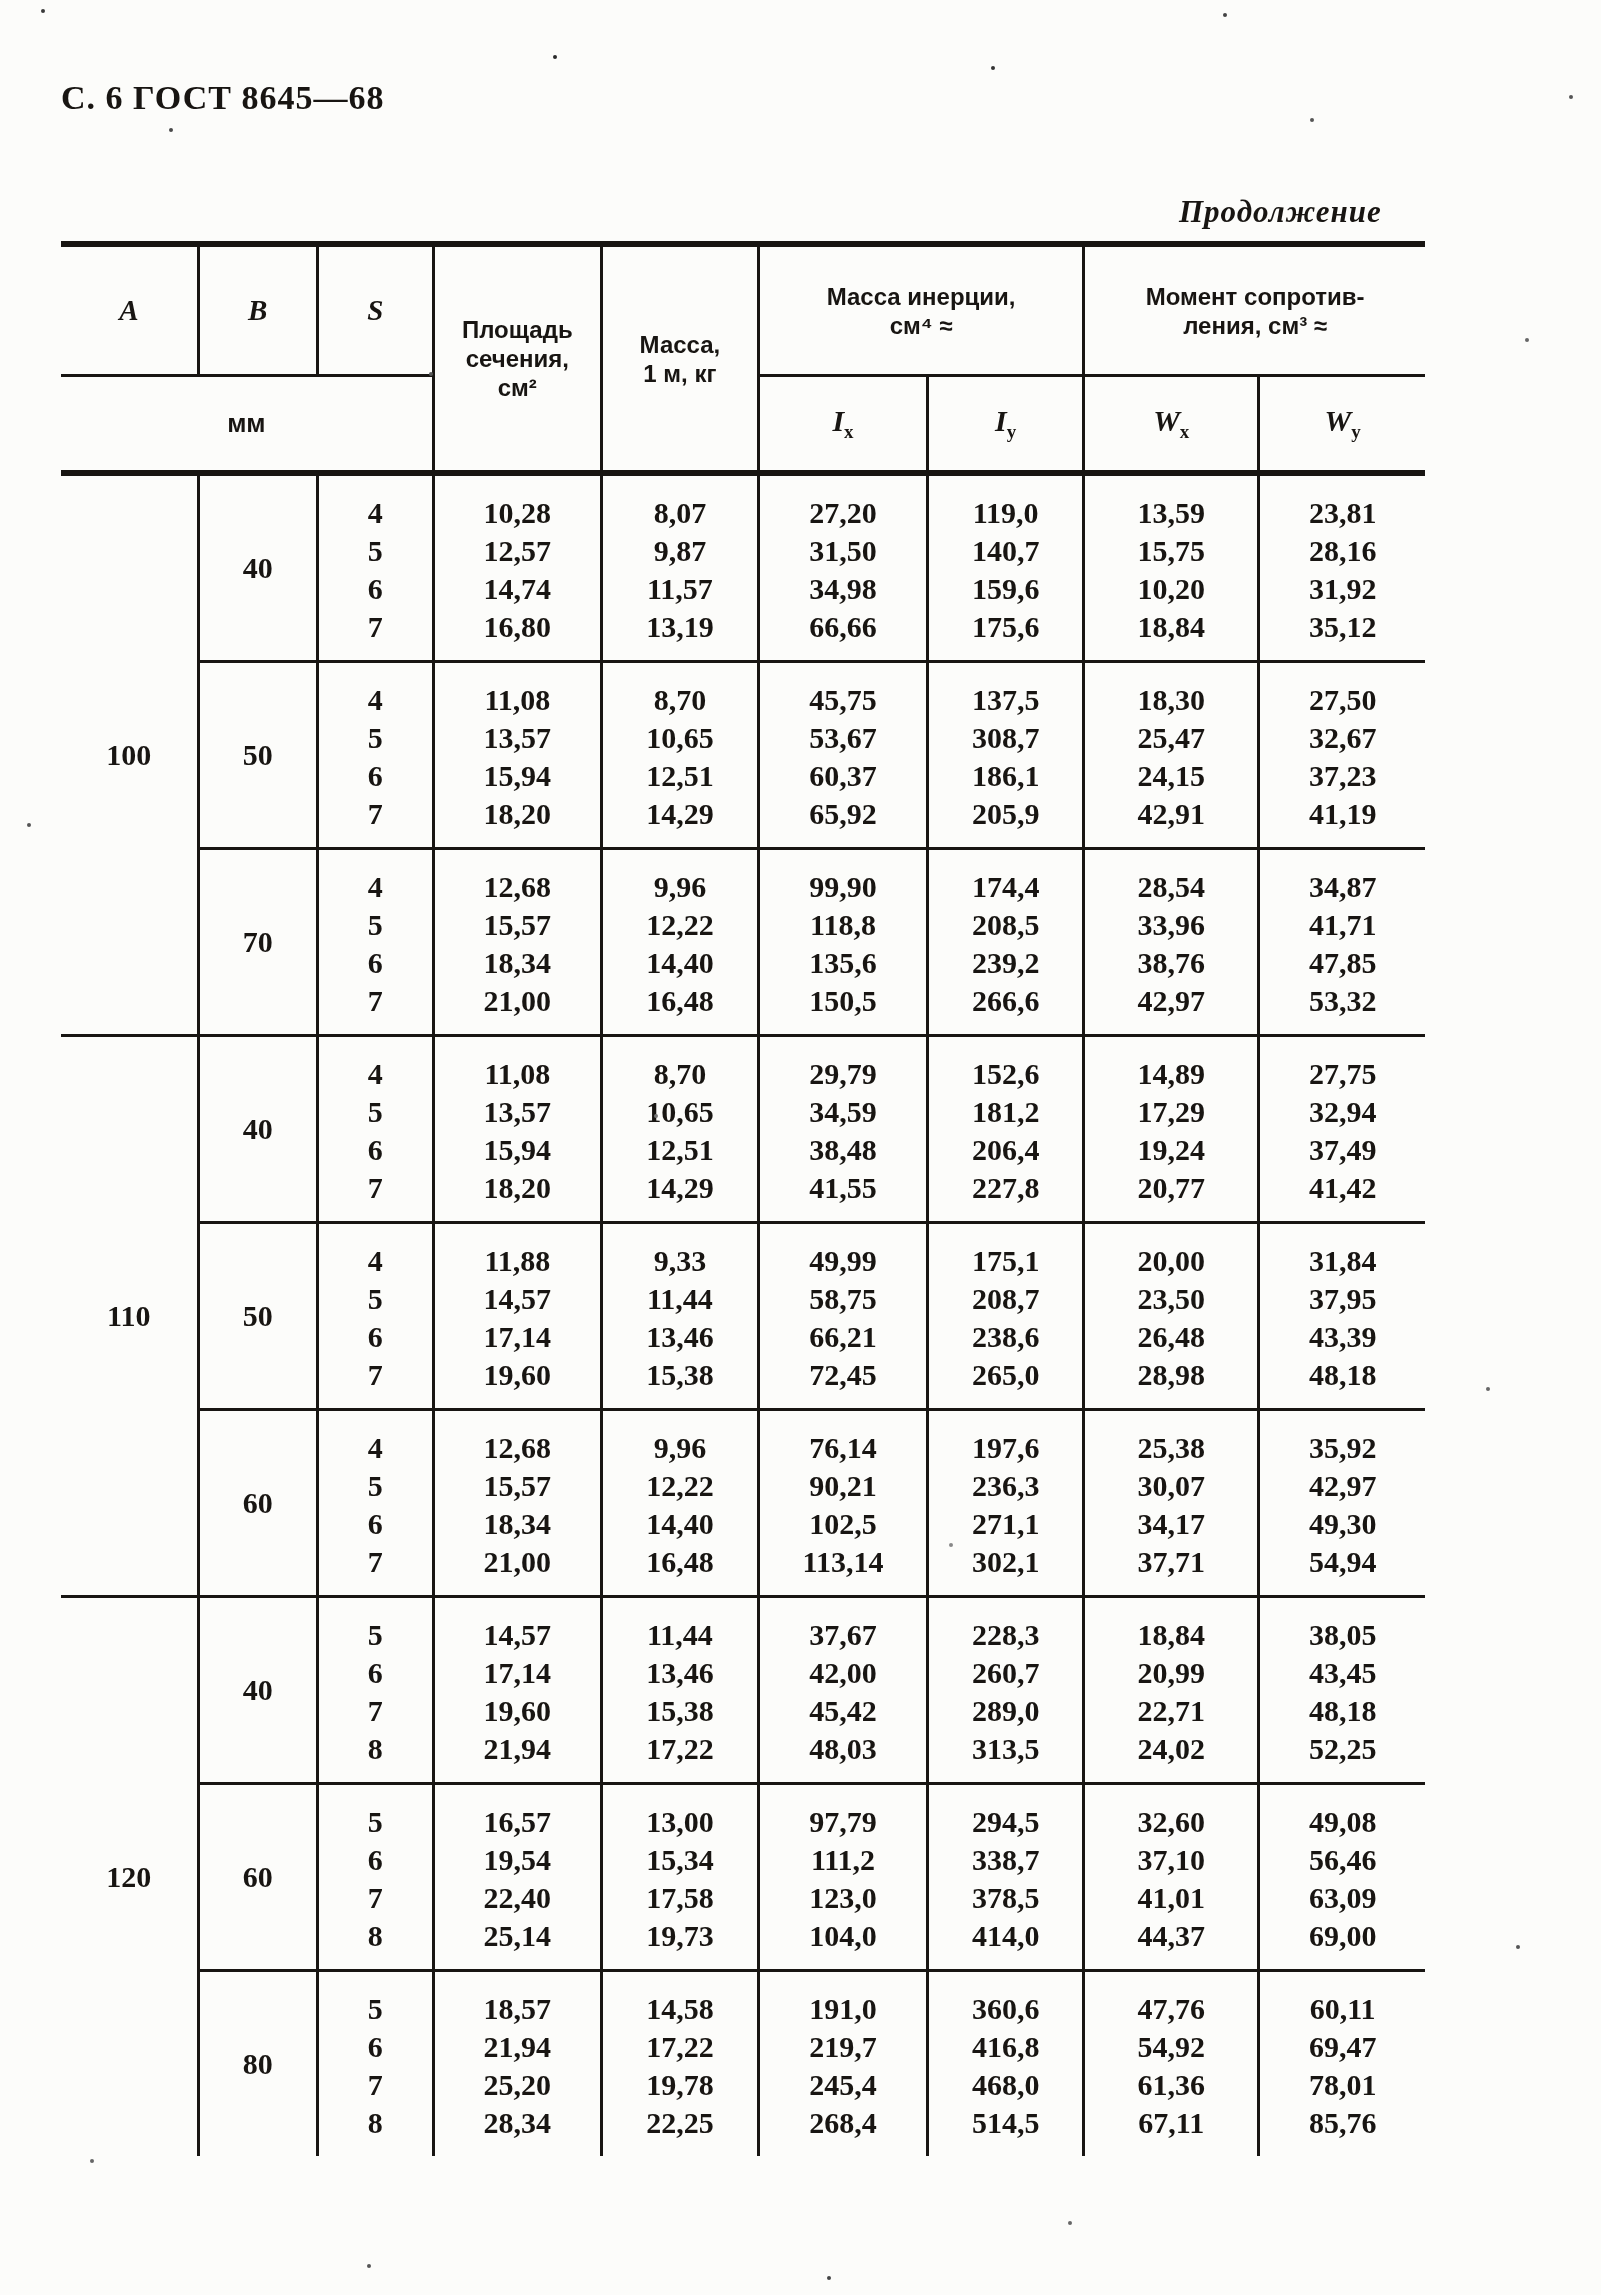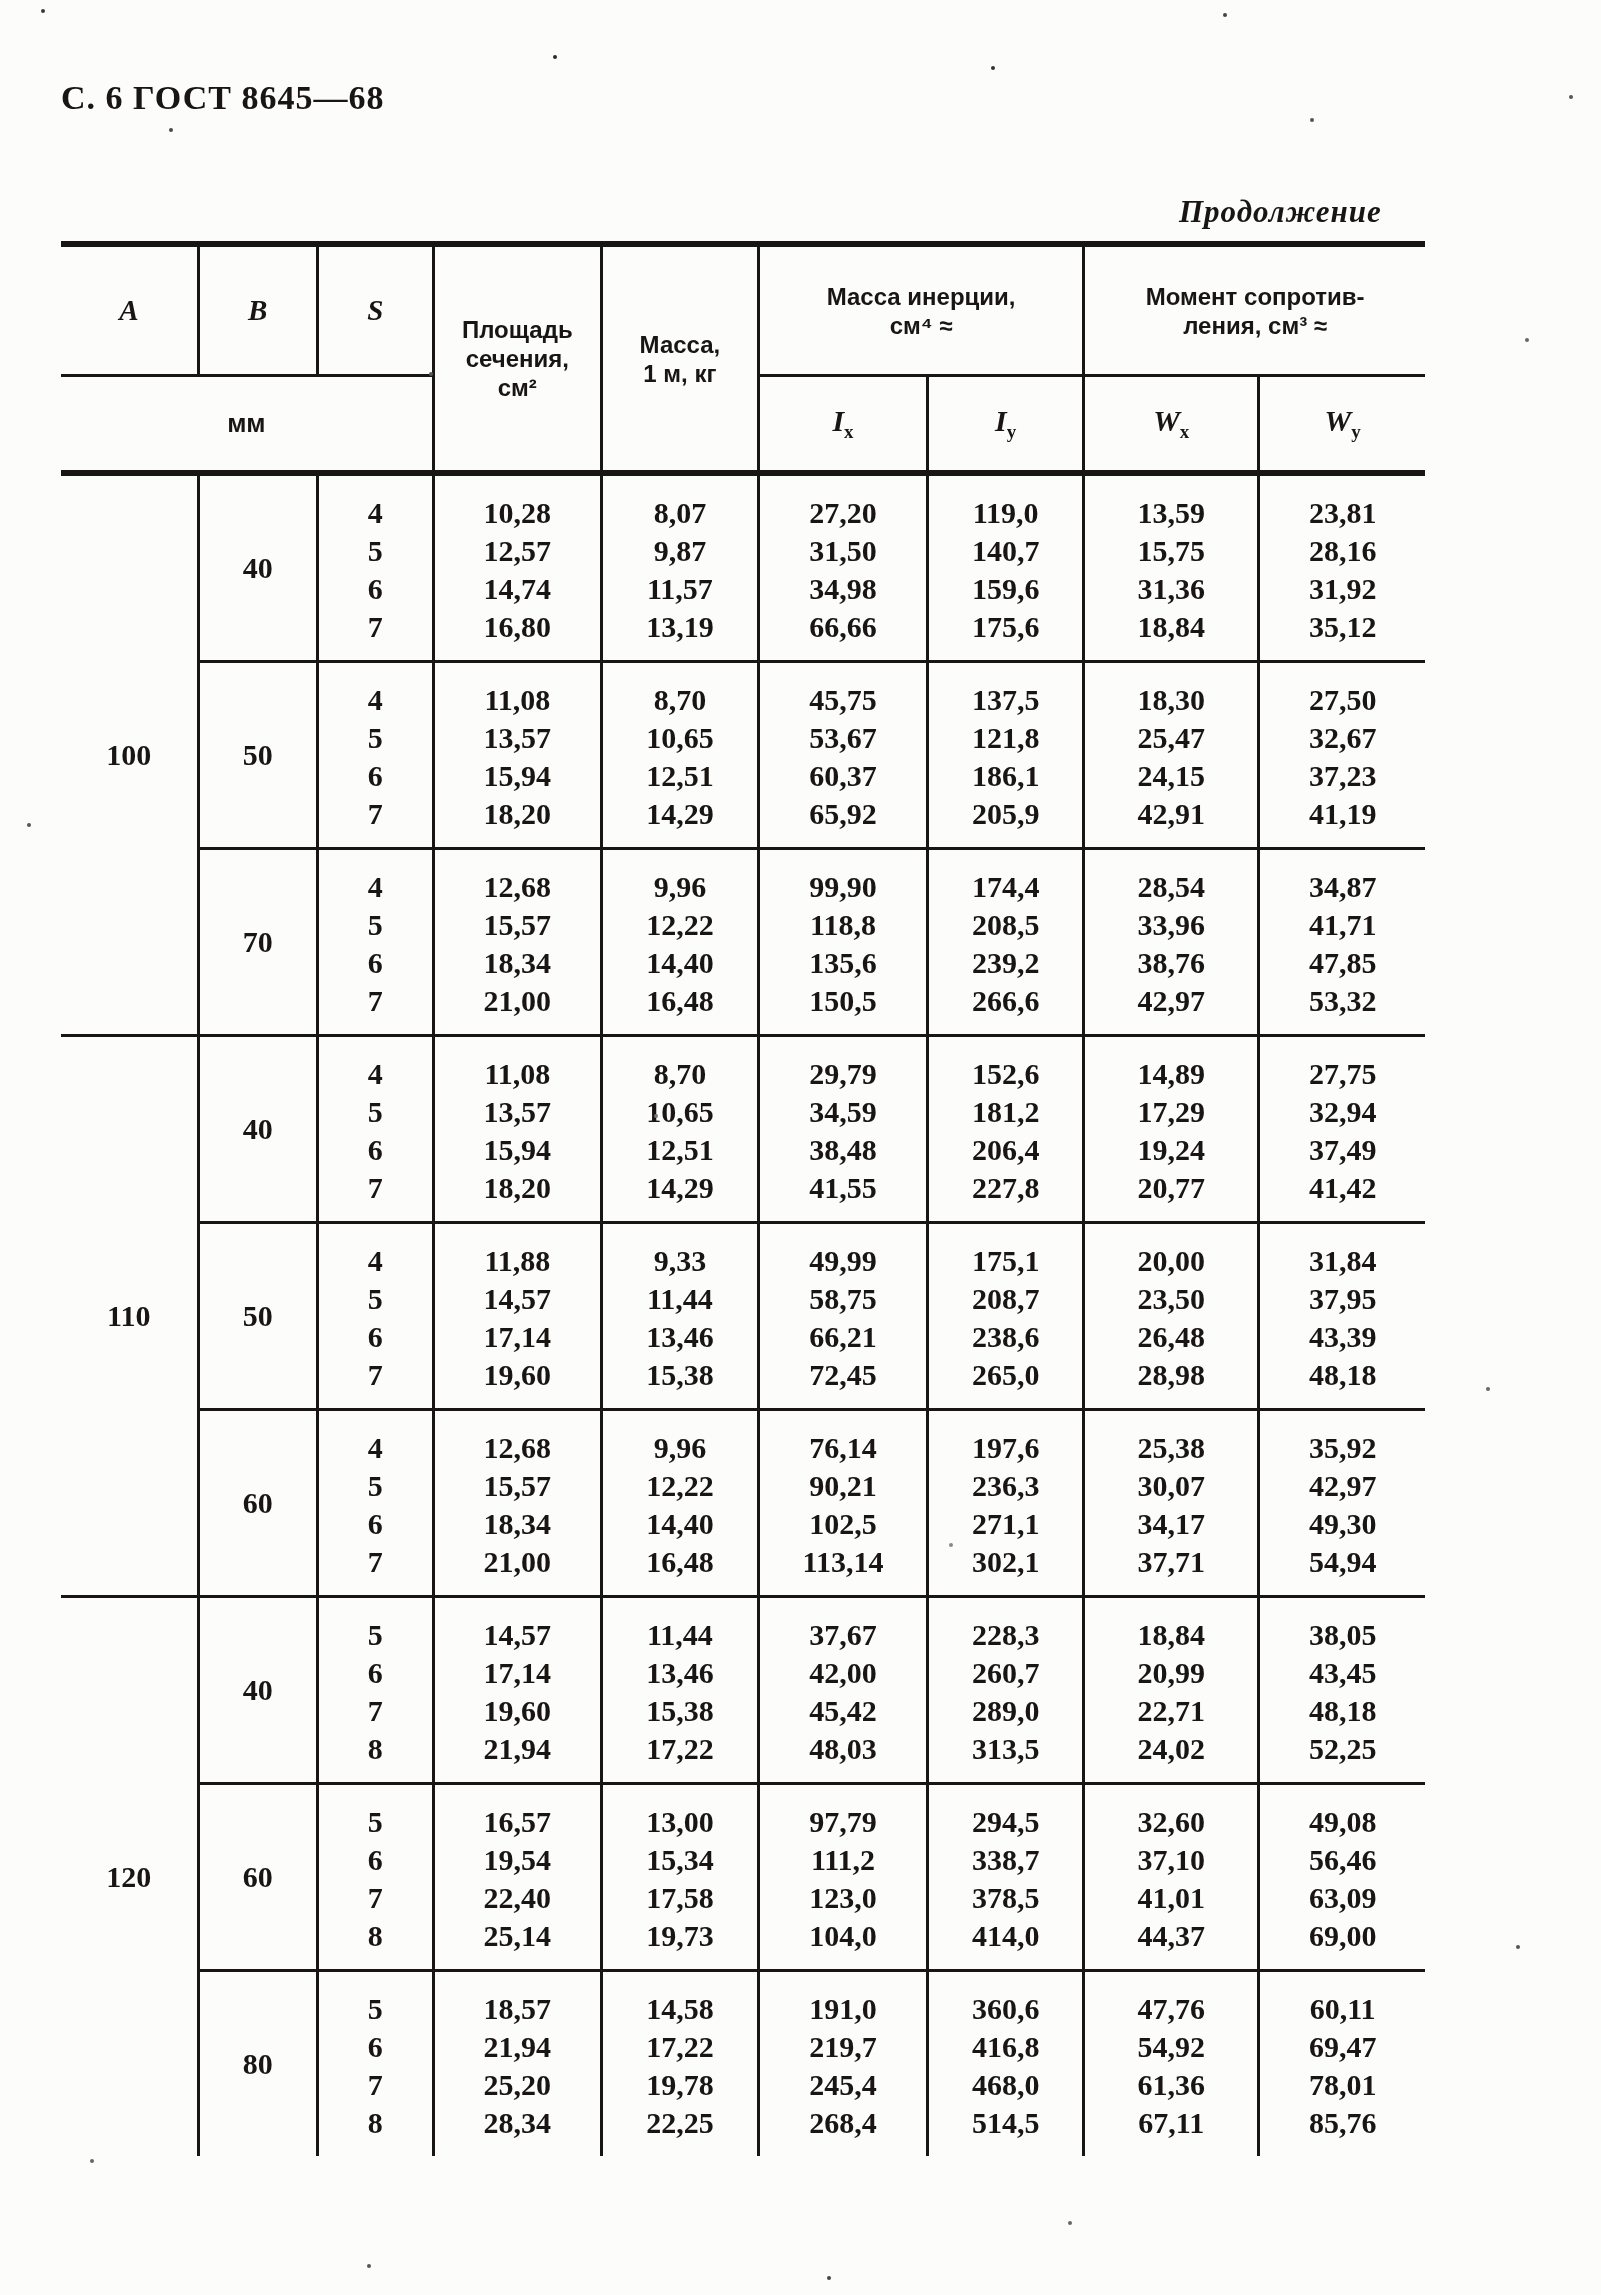--- a/index.html
+++ b/index.html
@@ -131,21 +131,21 @@
           <td class="v">140,7</td>
           <td class="v">15,75</td>
           <td class="v">28,16</td>
         </tr>
         <tr>
           <td class="v">6</td>
           <td class="v">14,74</td>
           <td class="v">11,57</td>
           <td class="v">34,98</td>
           <td class="v">159,6</td>
-          <td class="v">31,36</td>
+          <td class="v">10,20</td>
           <td class="v">31,92</td>
         </tr>
         <tr>
           <td class="v rule last">7</td>
           <td class="v rule last">16,80</td>
           <td class="v rule last">13,19</td>
           <td class="v rule last">66,66</td>
           <td class="v rule last">175,6</td>
           <td class="v rule last">18,84</td>
           <td class="v rule last">35,12</td>
@@ -158,21 +158,21 @@
           <td class="v first">45,75</td>
           <td class="v first">137,5</td>
           <td class="v first">18,30</td>
           <td class="v first">27,50</td>
         </tr>
         <tr>
           <td class="v">5</td>
           <td class="v">13,57</td>
           <td class="v">10,65</td>
           <td class="v">53,67</td>
-          <td class="v">121,8</td>
+          <td class="v">308,7</td>
           <td class="v">25,47</td>
           <td class="v">32,67</td>
         </tr>
         <tr>
           <td class="v">6</td>
           <td class="v">15,94</td>
           <td class="v">12,51</td>
           <td class="v">60,37</td>
           <td class="v">186,1</td>
           <td class="v">24,15</td>

